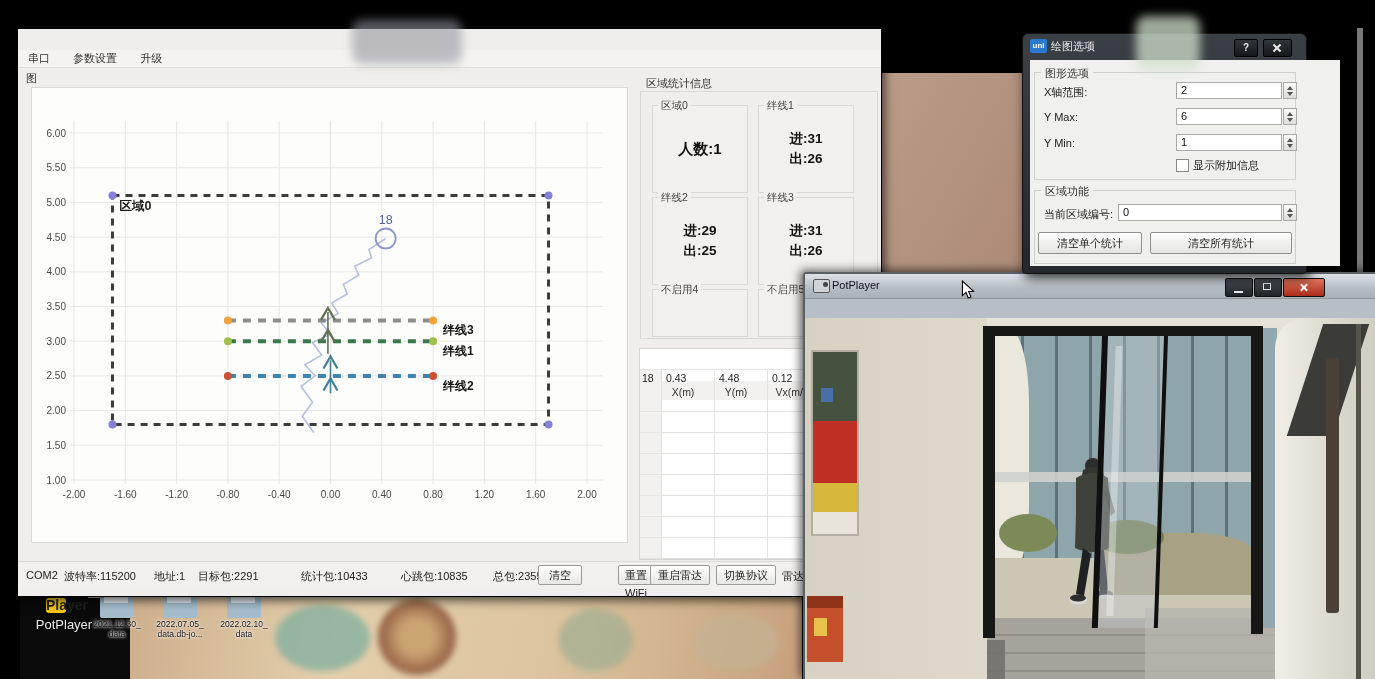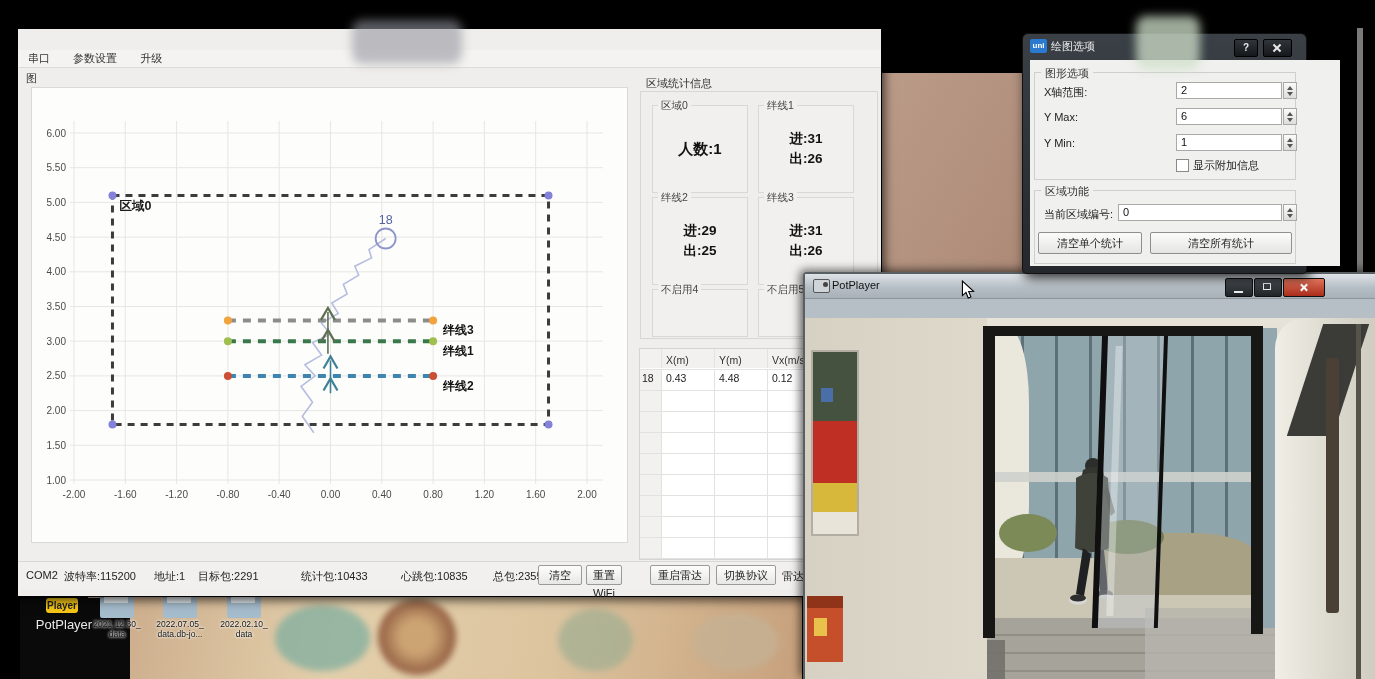--- a/index.html
+++ b/index.html
@@ -42,21 +42,21 @@
   .sb3{left:634px;top:168px;} .sb4{left:740px;top:168px;}
   .sb5{left:634px;top:260px;height:46px;} .sb6{left:740px;top:260px;height:46px;}
 
   
   #tgt-table{left:621px;top:319px;width:238px;background:#fff;border:1px solid #d4d4d2;font-size:10.5px;color:#222;}
   .trow{display:flex;height:20px;border-bottom:1px solid #e2e2e0;}
   .thead .tc{background:#f2f1ef;color:#333;height:19px;line-height:19px;}
   .tc{box-sizing:border-box;border-right:1px solid #e2e2e0;padding:2px 3px 0 4px;overflow:hidden;white-space:nowrap;}
   .tc.num{width:22px;background:#f2f1ef;padding-left:2px;}
   .tc.c1{width:53px;} .tc.c2{width:53px;} .tc.c3{width:62px;} .tc.c4{width:48px;border-right:none;}
-  .thead .tc{text-align:left;padding-right:14px;}
+  .thead .tc{text-align:center;padding-right:14px;margin-top:32px;}
 
   
   #status-bar{left:0;top:532px;width:100%;height:27px;background:#f1f0ee;border-top:1px solid #d8d8d6;
               font-size:11px;color:#222;}
   .st{position:absolute;top:7px;white-space:nowrap;}
   .sbtn{position:absolute;top:3px;height:20px;background:linear-gradient(#fdfdfd,#e7e7e5);
         border:1px solid #9a9a98;border-radius:2px;font-size:11px;color:#222;text-align:center;
         line-height:18px;box-sizing:border-box;}
 
   
@@ -162,22 +162,22 @@
 
   
   #photo{left:88px;top:597px;width:714px;height:82px;z-index:1;
          background:linear-gradient(100deg,#c9a888,#e3cfab 35%,#dcc49e 65%,#c7a07c);}
   .blob{position:absolute;border-radius:50%;filter:blur(3px);}
   #blob-glass{left:187px;top:8px;width:95px;height:66px;background:#7fae9f;opacity:.75;}
   #blob-plates{left:290px;top:2px;width:78px;height:76px;background:radial-gradient(circle,#caa06e 30%,#8a5238 70%);opacity:.9;}
   #blob-glass2{left:470px;top:12px;width:75px;height:62px;background:#9fae92;opacity:.7;}
   #blob-bowl{left:605px;top:16px;width:86px;height:58px;background:#c5b193;opacity:.8;}
   #pot-panel{left:20px;top:598px;width:110px;height:81px;background:#0a0a0a;z-index:2;}
-  #pot-badge{left:46px;top:598px;width:32px;height:15px;background:#f5c518;border-radius:3px;z-index:3;
-             font-size:10px;font-weight:bold;color:#222;text-align:center;line-height:15px;}
+  #pot-badge{left:46px;top:598px;width:20px;height:15px;background:#f5c518;border-radius:3px;z-index:3;
+             font-size:14px;font-weight:bold;color:#222;text-align:center;line-height:15px;}
   #pot-label{left:14px;top:617px;width:100px;text-align:center;font-size:13px;color:#e9e9e9;z-index:3;}
   .folder{position:absolute;top:597px;width:34px;height:21px;background:#a5bccd;border-radius:2px;z-index:3;}
   .folder::before{content:"";position:absolute;left:0;top:-4px;width:13px;height:5px;background:#8fa;
                   background:#8aa6bc;border-radius:2px 2px 0 0;}
   .folder::after{content:"";position:absolute;left:4px;top:-2px;width:24px;height:8px;background:#e9edf0;border-radius:1px;}
   #fold1{left:100px;} #fold2{left:163px;} #fold3{left:227px;}
   .fold-label{position:absolute;top:619px;width:64px;text-align:center;font-size:8.5px;line-height:10px;
               color:#151515;text-shadow:0 0 3px #fff,0 0 3px #fff;z-index:3;}
   #flab1{left:85px;} #flab2{left:148px;} #flab3{left:212px;}
 
@@ -389,21 +389,21 @@
 
     <div id="status-bar" class="abs">
       <span class="st" style="left:8px">COM2</span>
       <span class="st" style="left:46px">波特率:115200</span>
       <span class="st" style="left:136px">地址:1</span>
       <span class="st" style="left:180px">目标包:2291</span>
       <span class="st" style="left:283px">统计包:10433</span>
       <span class="st" style="left:383px">心跳包:10835</span>
       <span class="st" style="left:475px">总包:23559</span>
       <span class="sbtn" style="left:520px;width:44px">清空</span>
-      <span class="sbtn" style="left:568px;width:36px">重置WiFi</span>
+      <span class="sbtn" style="left:600px;width:36px">重置WiFi</span>
       <span class="sbtn" style="left:632px;width:60px">重启雷达</span>
       <span class="sbtn" style="left:698px;width:60px">切换协议</span>
       <span class="st" style="left:764px">雷达协</span>
     </div>
   </div>
 
   <div id="tan-panel" class="abs"></div>
   <div id="gray-strip" class="abs"></div>
 
   <div id="dlg" class="abs">

